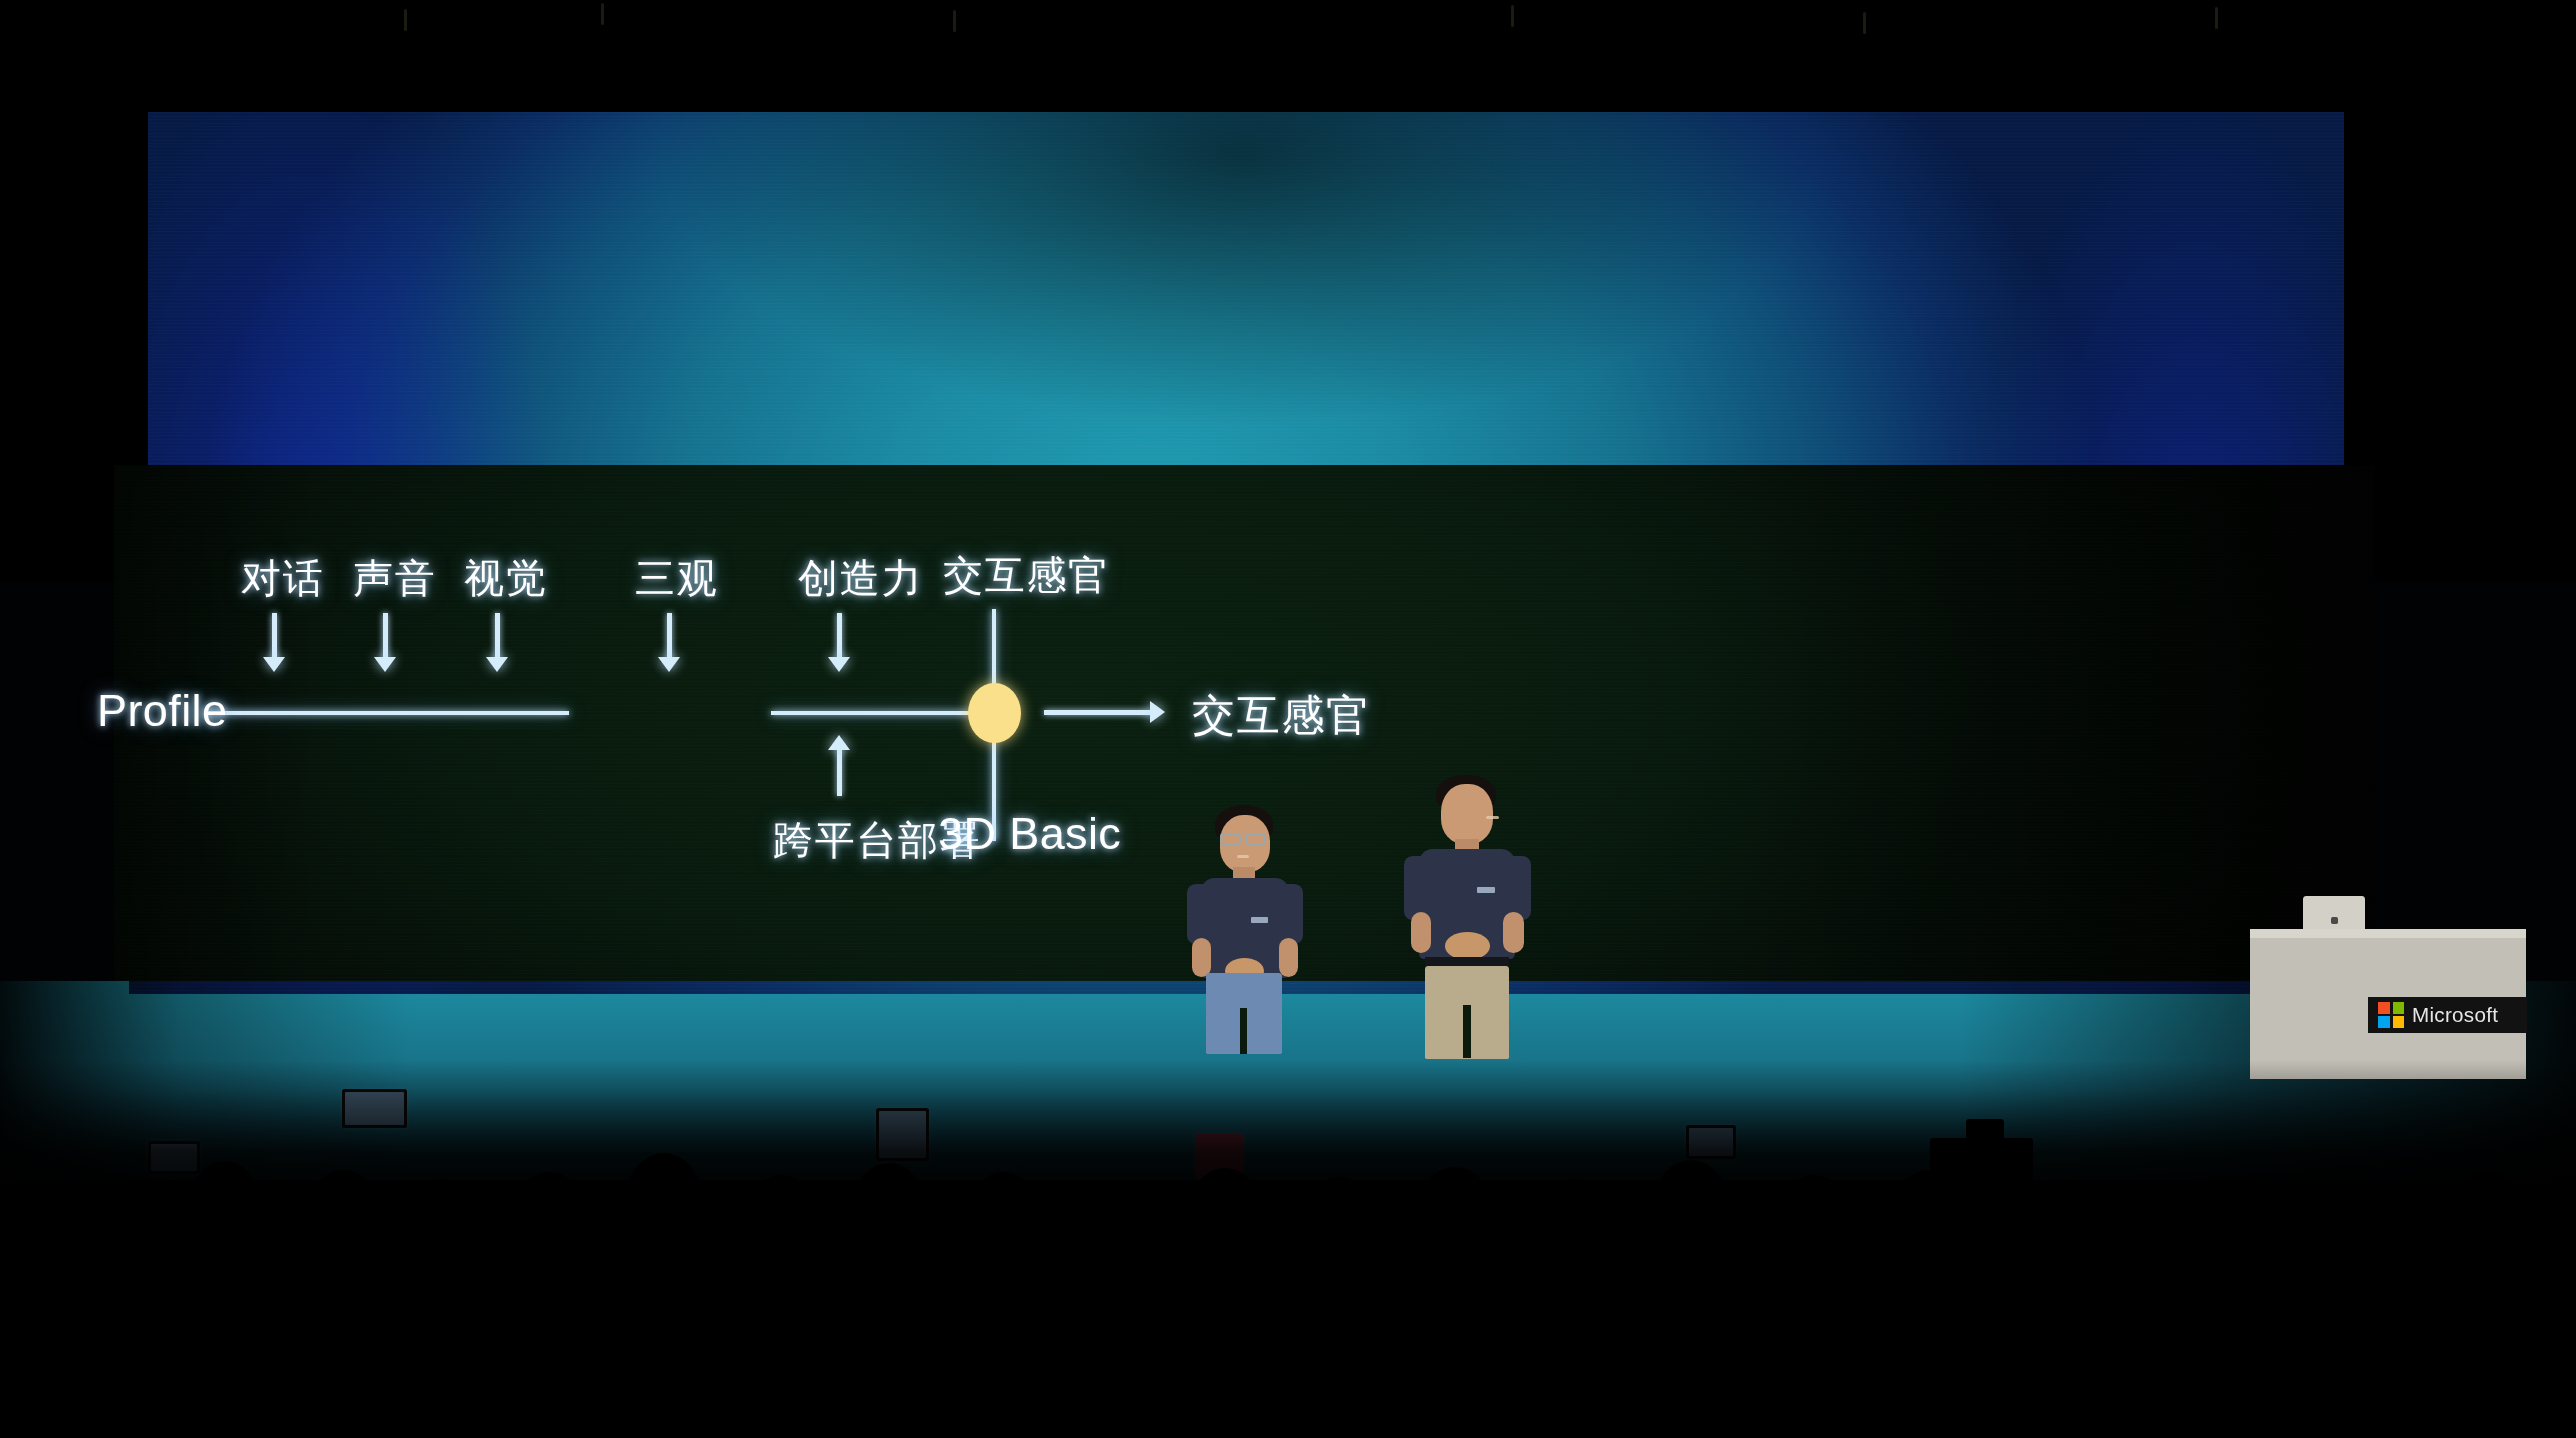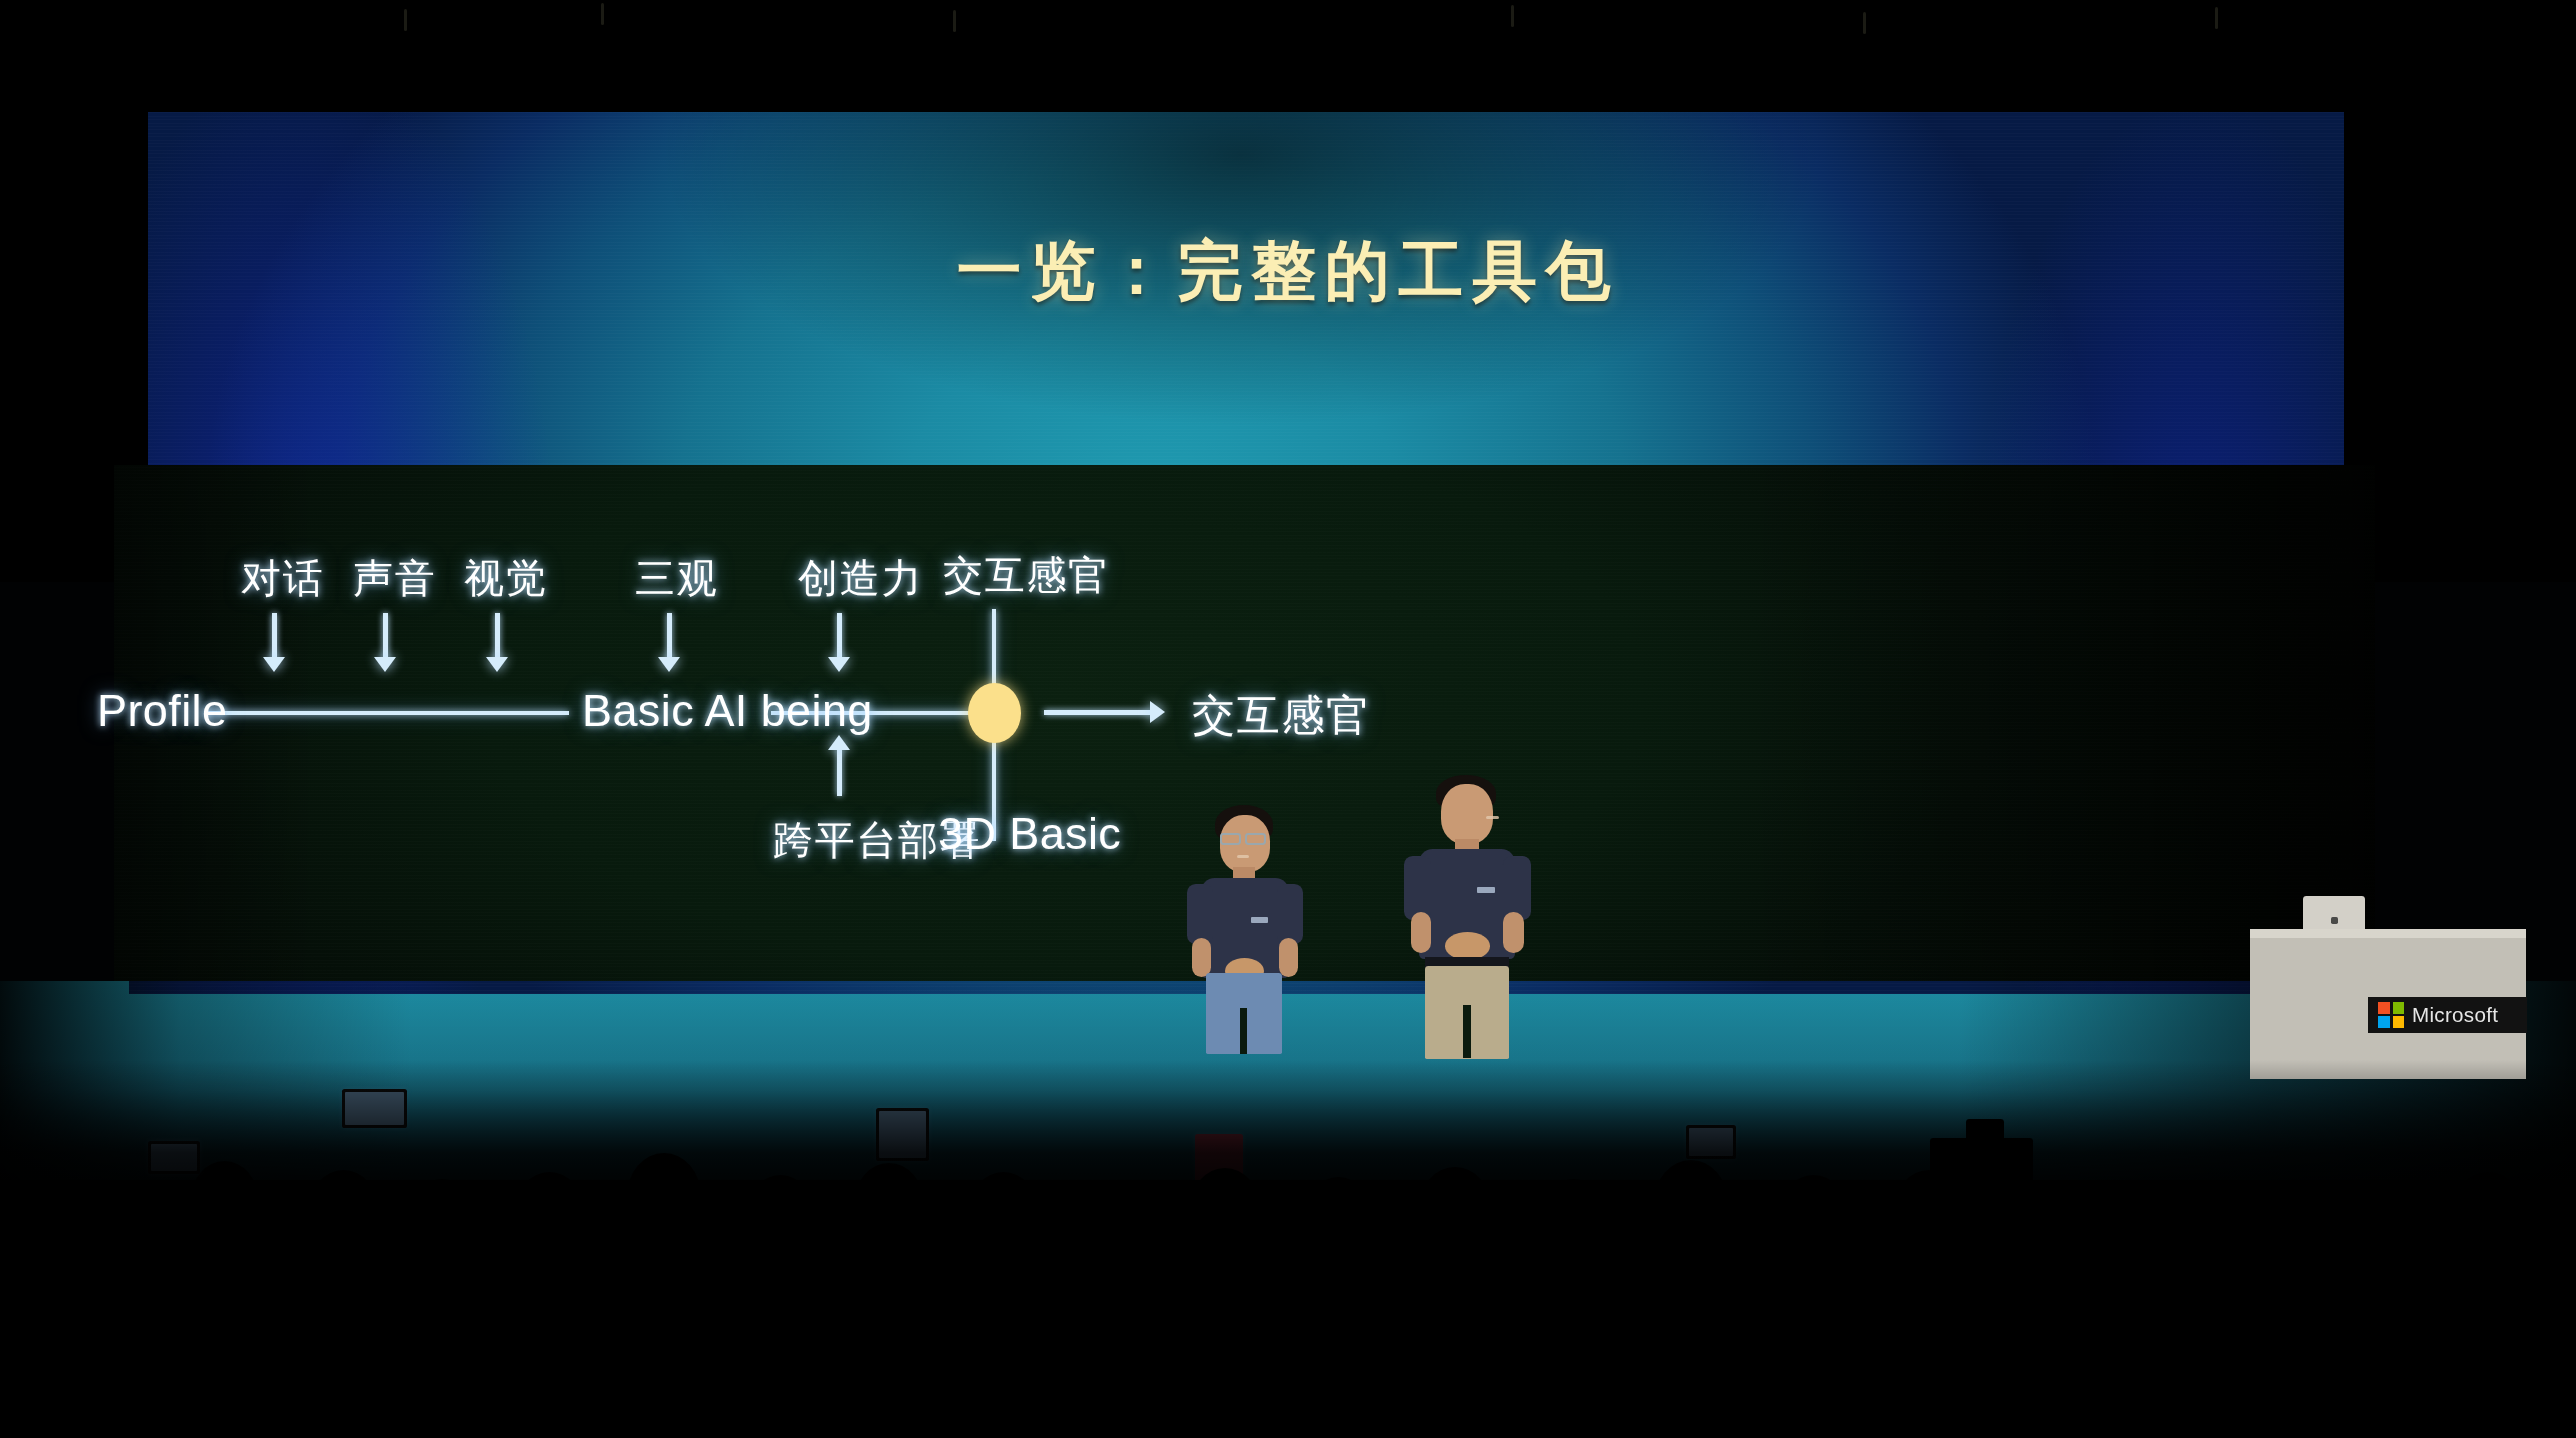--- a/index.html
+++ b/index.html
@@ -215,21 +215,20 @@
 
   <div class="ceiling"></div>
   <div class="truss-light" style="left:404px;  top:8.6px;"></div>
   <div class="truss-light" style="left:601px;  top:3.4px;"></div>
   <div class="truss-light" style="left:953px; top:10.3px;"></div>
   <div class="truss-light" style="left:1511px; top:5.2px;"></div>
   <div class="truss-light" style="left:1863px; top:12px;"></div>
   <div class="truss-light" style="left:2215px; top:6.9px;"></div>
 
   <div class="title-block">
-    <div class="title-cn">一览：完整的工具包</div>
   </div>
 
   <div class="panel">
     <div class="diagram">
 
       <div class="gtext cn-label" style="left:127px; top:86px;">对话</div>
       <div class="gtext cn-label" style="left:239px; top:86px;">声音</div>
       <div class="gtext cn-label" style="left:350px; top:86px;">视觉</div>
       <div class="gtext cn-label" style="left:521px; top:86px;">三观</div>
       <div class="gtext cn-label" style="left:684px; top:86px;">创造力</div>
@@ -263,21 +262,20 @@
       <div class="hline" style="left:657px; top:246px; width:199px;"></div>
 
       <div class="node-dot" style="left:854px; top:218px;"></div>
 
       <div class="arrow-r" style="left:930px; top:236px; width:107px;">
         <div class="shaft"></div>
           <div class="head"></div>
       </div>
 
       <div class="gtext node-en" style="left:-17px; top:220px;">Profile</div>
-      <div class="gtext node-en" style="left:468px; top:220px;">Basic AI being</div>
       <div class="gtext node-cn" style="left:1078px; top:222px;">交互感官</div>
 
       <div class="arrow-u" style="left:714px; top:283px; height:48px;">
         <div class="shaft"></div>
           <div class="head"></div>
       </div>
       <div class="gtext cn-label" style="left:659px; top:348px;">跨平台部署</div>
       <div class="gtext node-en" style="left:824px; top:343px;">3D Basic</div>
 
     </div>

